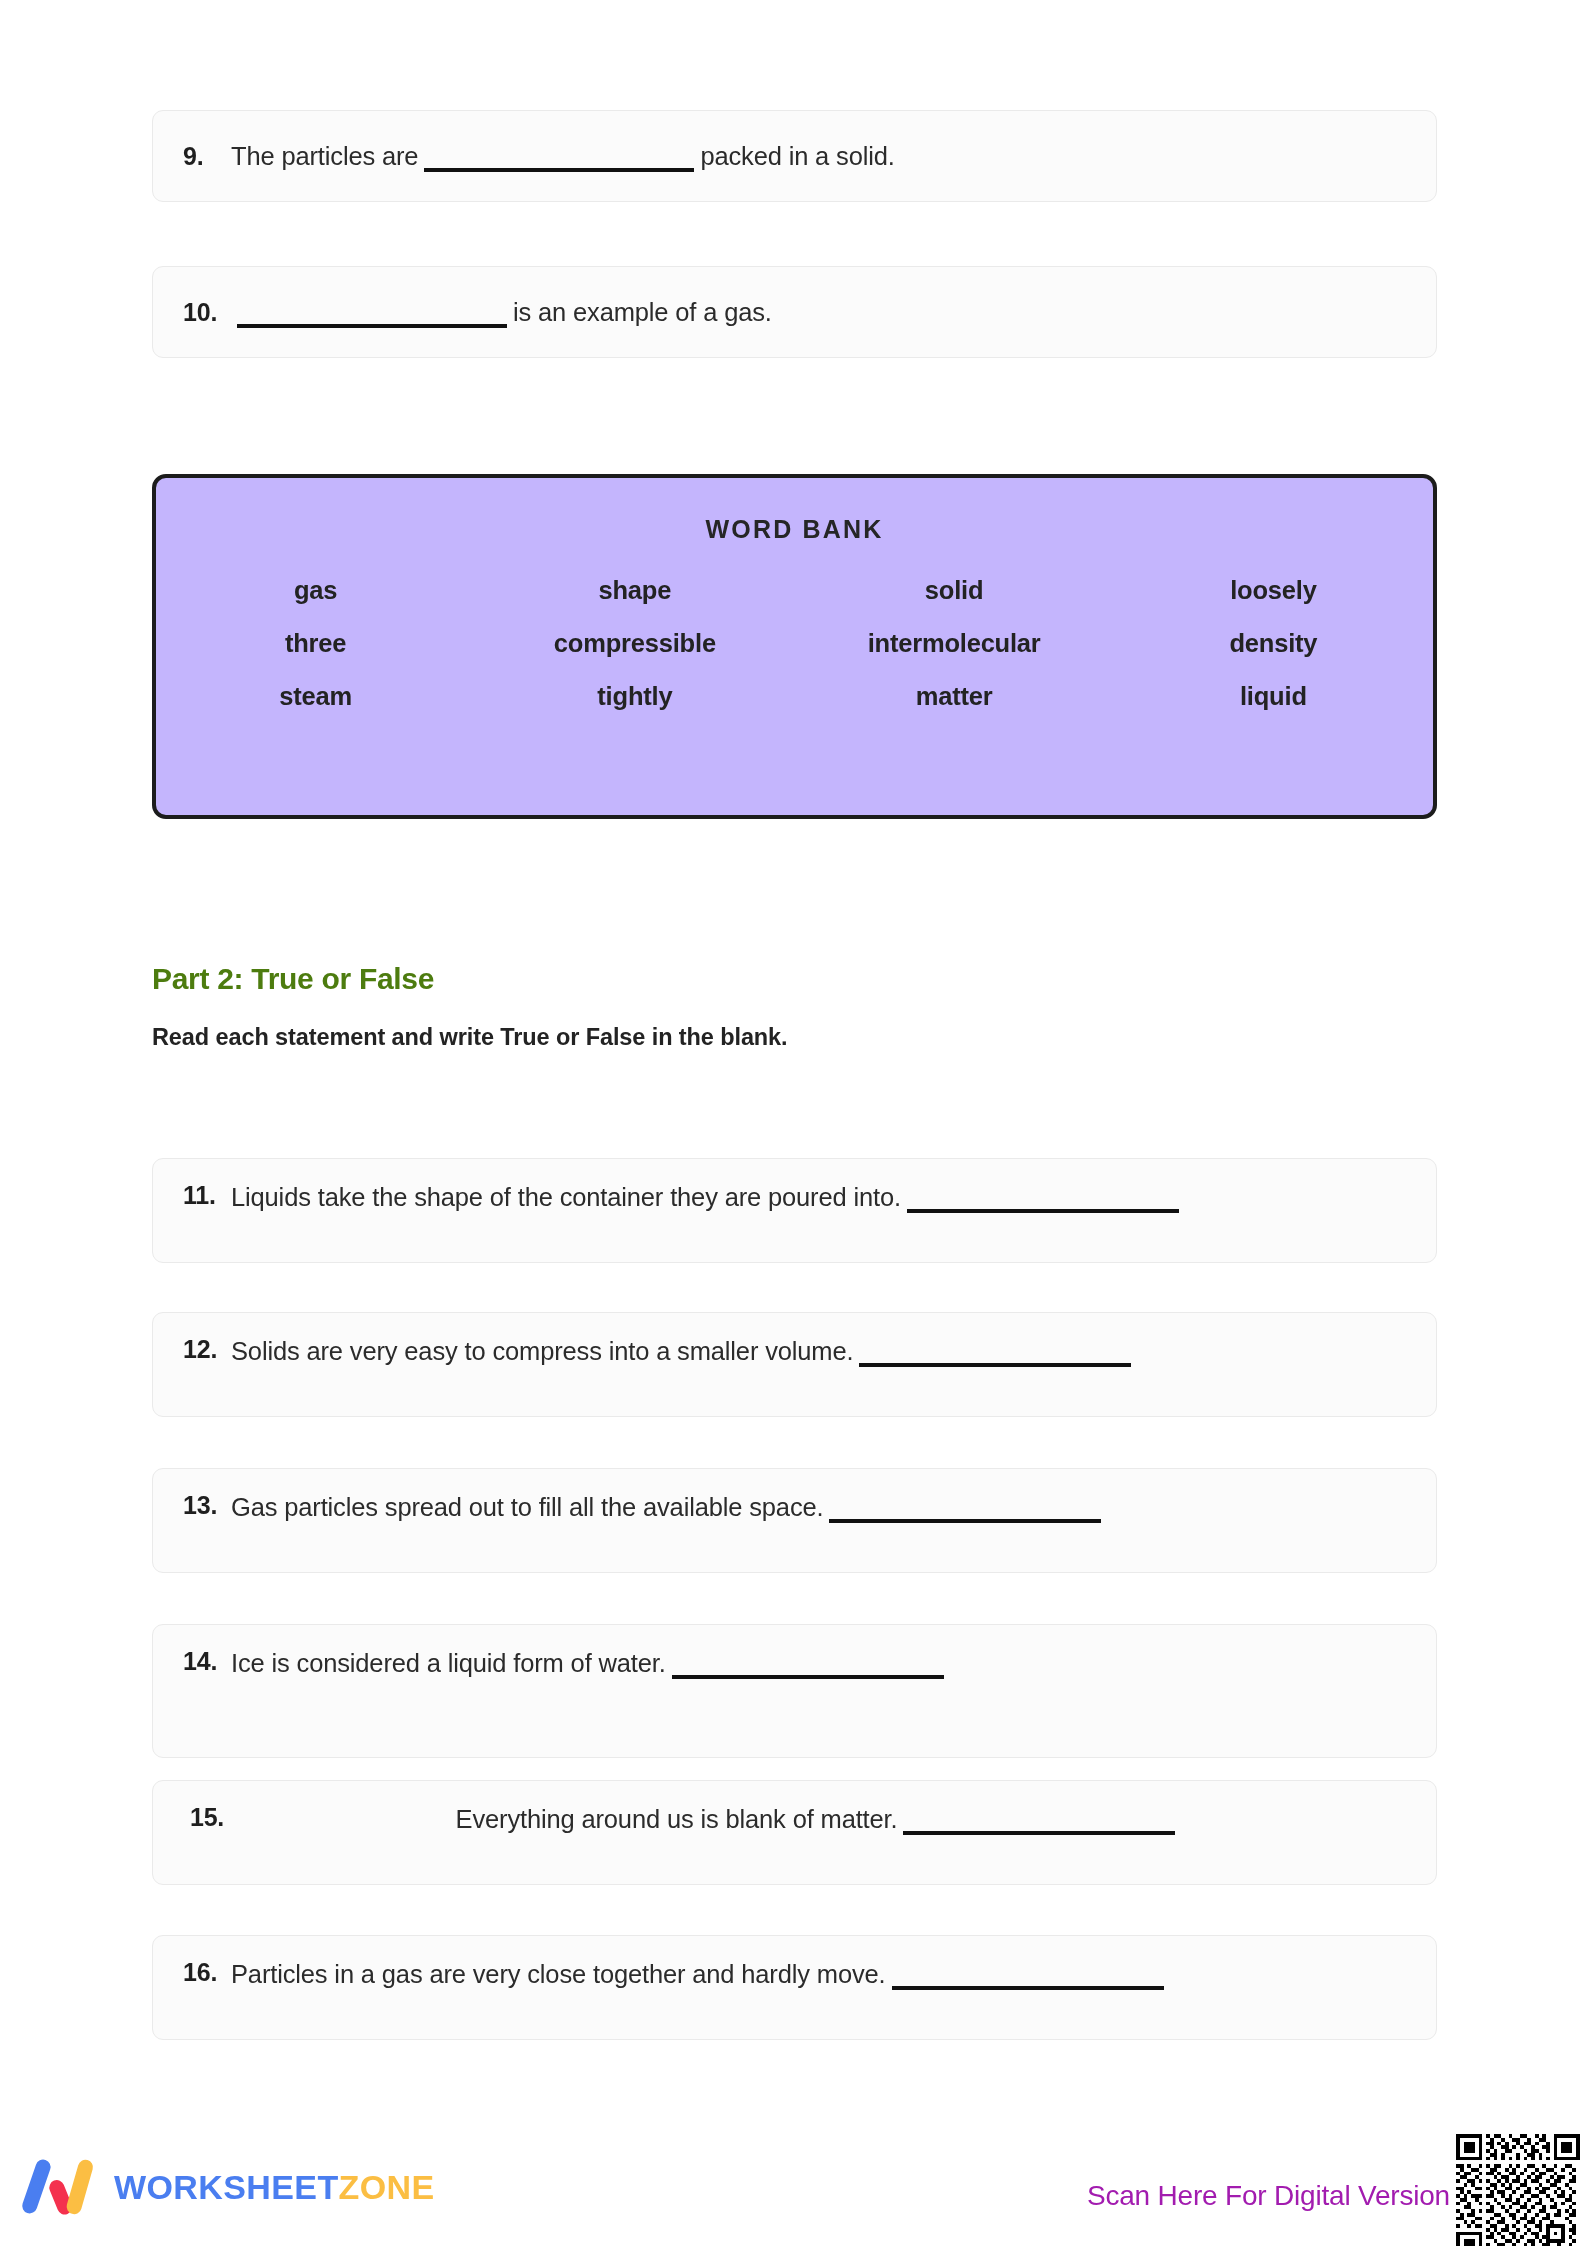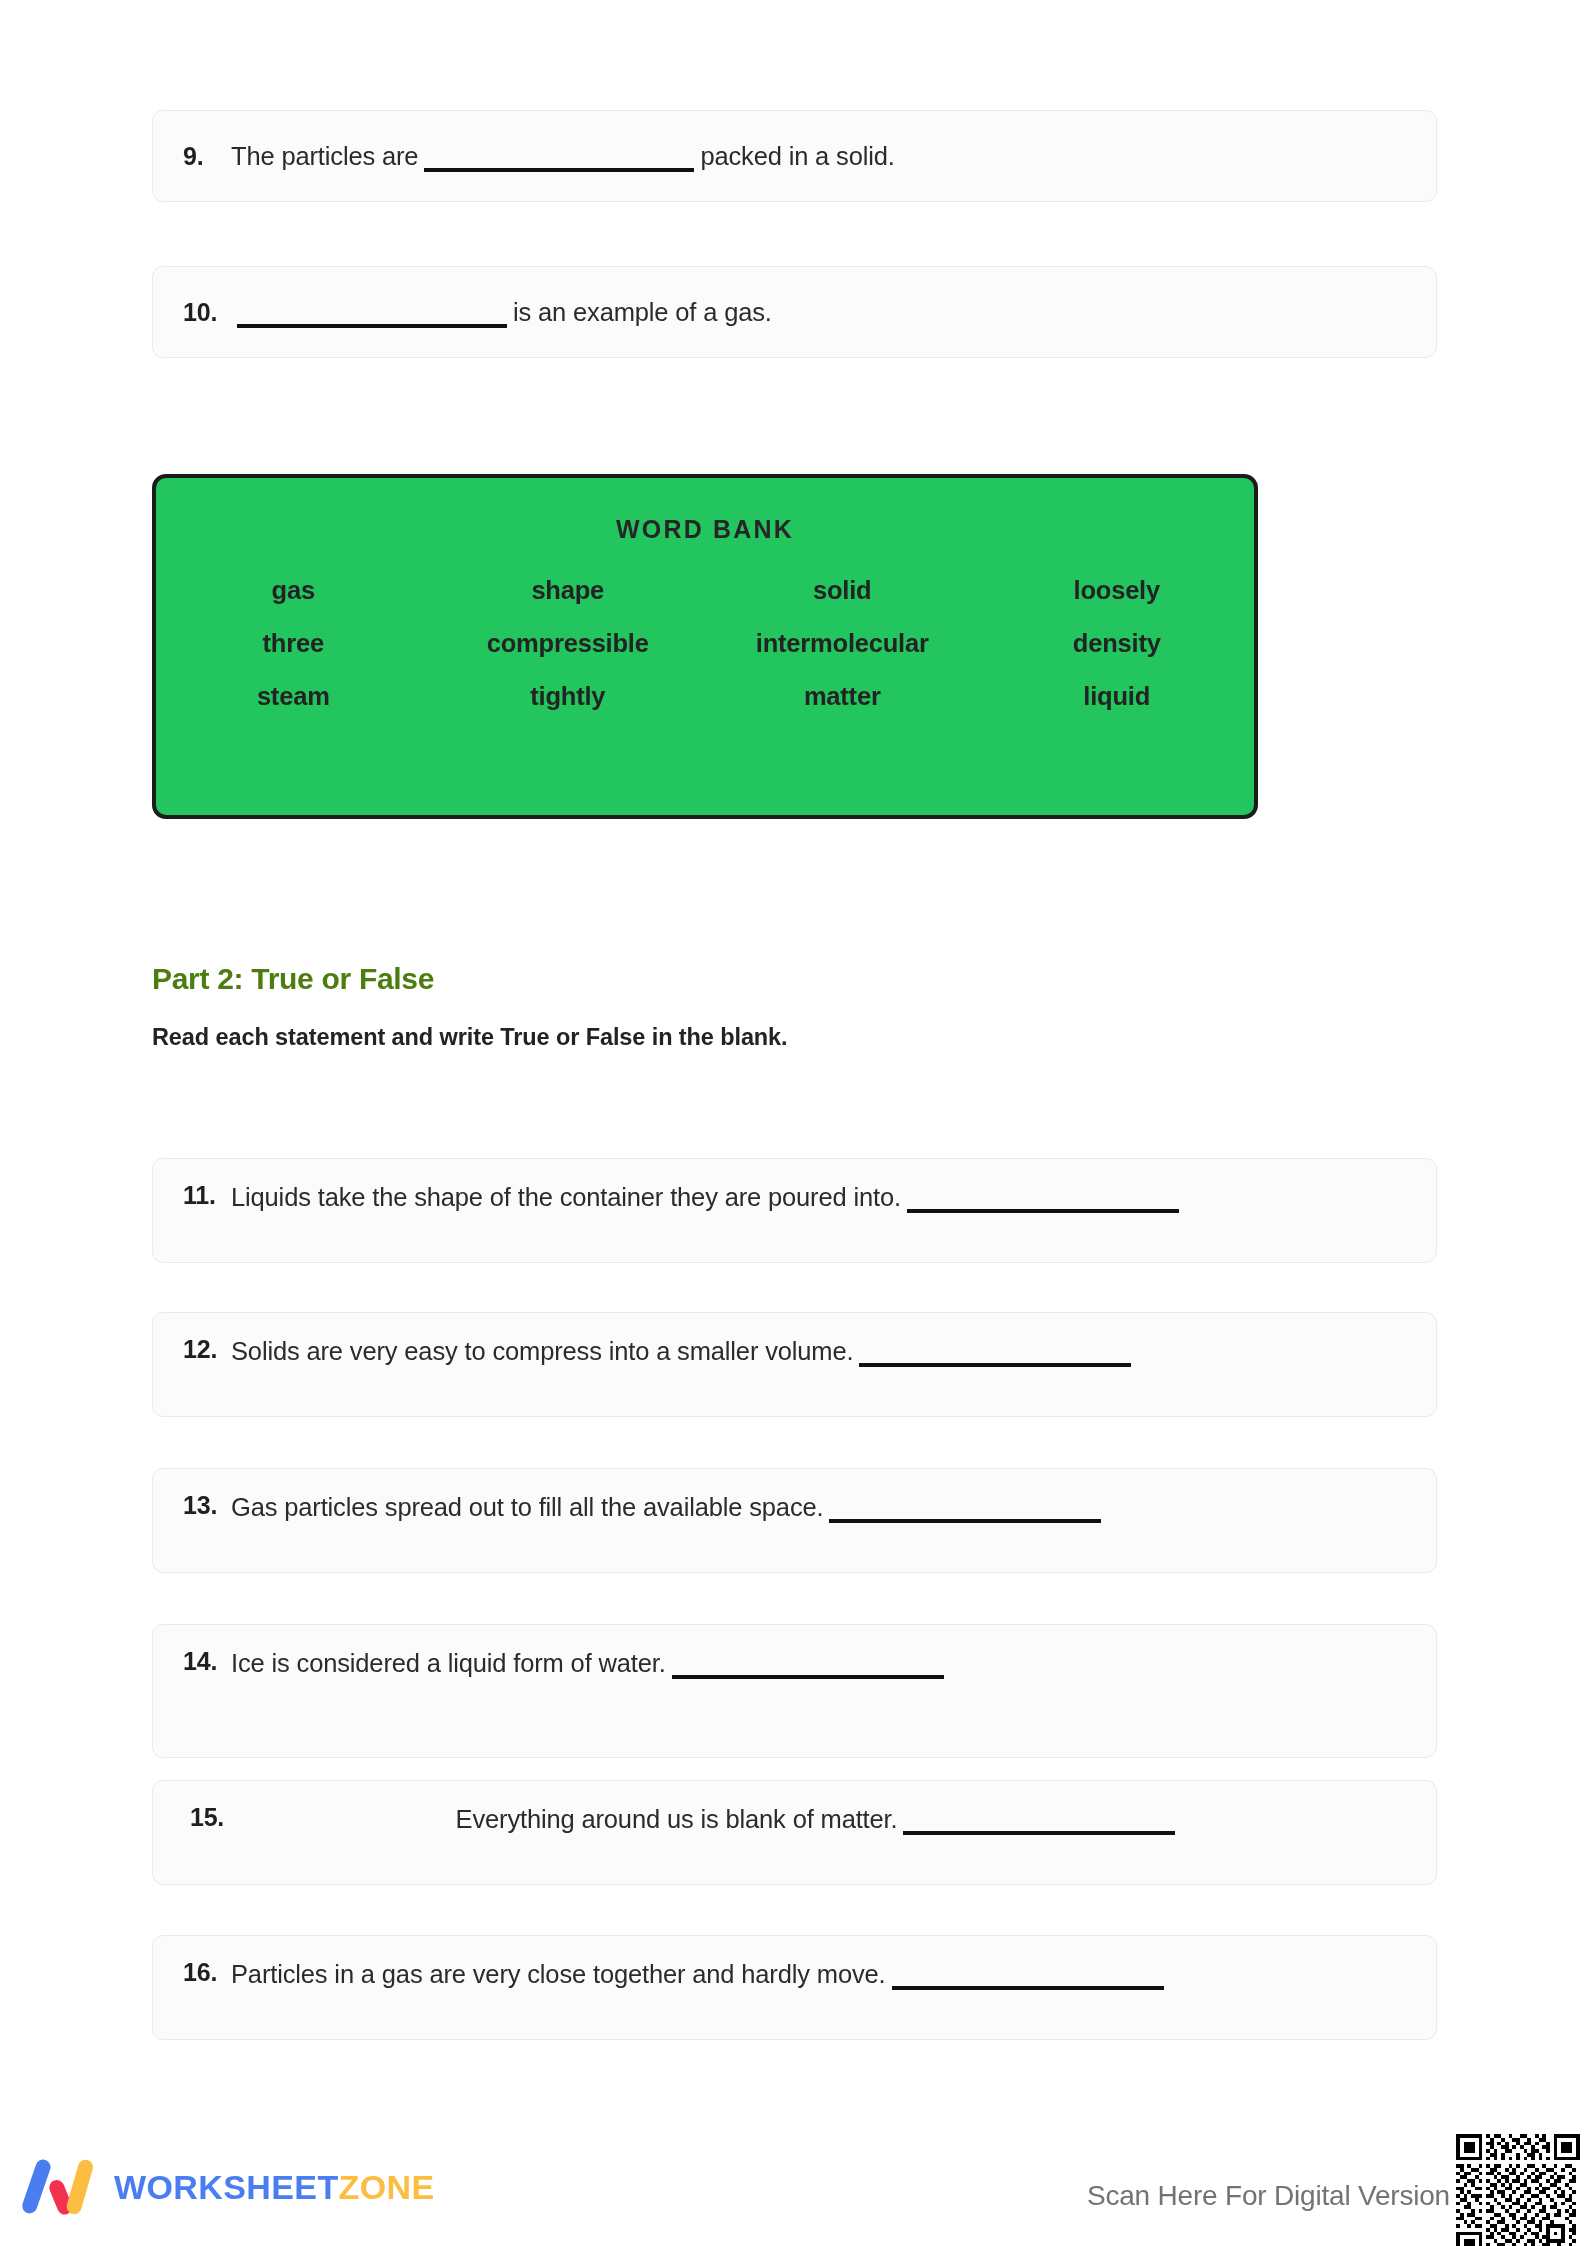--- a/index.html
+++ b/index.html
@@ -65,24 +65,24 @@
     margin: 0 6px;
   }
   .blank-fill { width: 270px; }
   .blank-tf   { width: 272px; }
 
   
   #word-bank {
     position: absolute;
     left: 152px;
     top: 474px;
-    width: 1106px;
+    width: 1285px;
     height: 345px;
     box-sizing: border-box;
-    background: #22c55e;
+    background: #c4b5fd;
     border: 4.5px solid #1c1c1c;
     border-radius: 14px;
   }
   .wb-title {
     text-align: center;
     font-weight: bold;
     font-size: 25px;
     letter-spacing: 2.2px;
     color: #262626;
     margin-top: 37px;
@@ -176,21 +176,21 @@
     line-height: 1;
   }
   .lw-a { color: #4a7ef0; }
   .lw-b { color: #fbbe43; }
 
   #scan-text {
     position: absolute;
     right: 138px;
     top: 48px;
     font-size: 28px;
-    color: #737373;
+    color: #a21caf;
     letter-spacing: -0.2px;
     white-space: nowrap;
   }
   #qr-code {
     position: absolute;
     right: 8px;
     top: 2px;
     width: 124px;
     height: 124px;
   }

